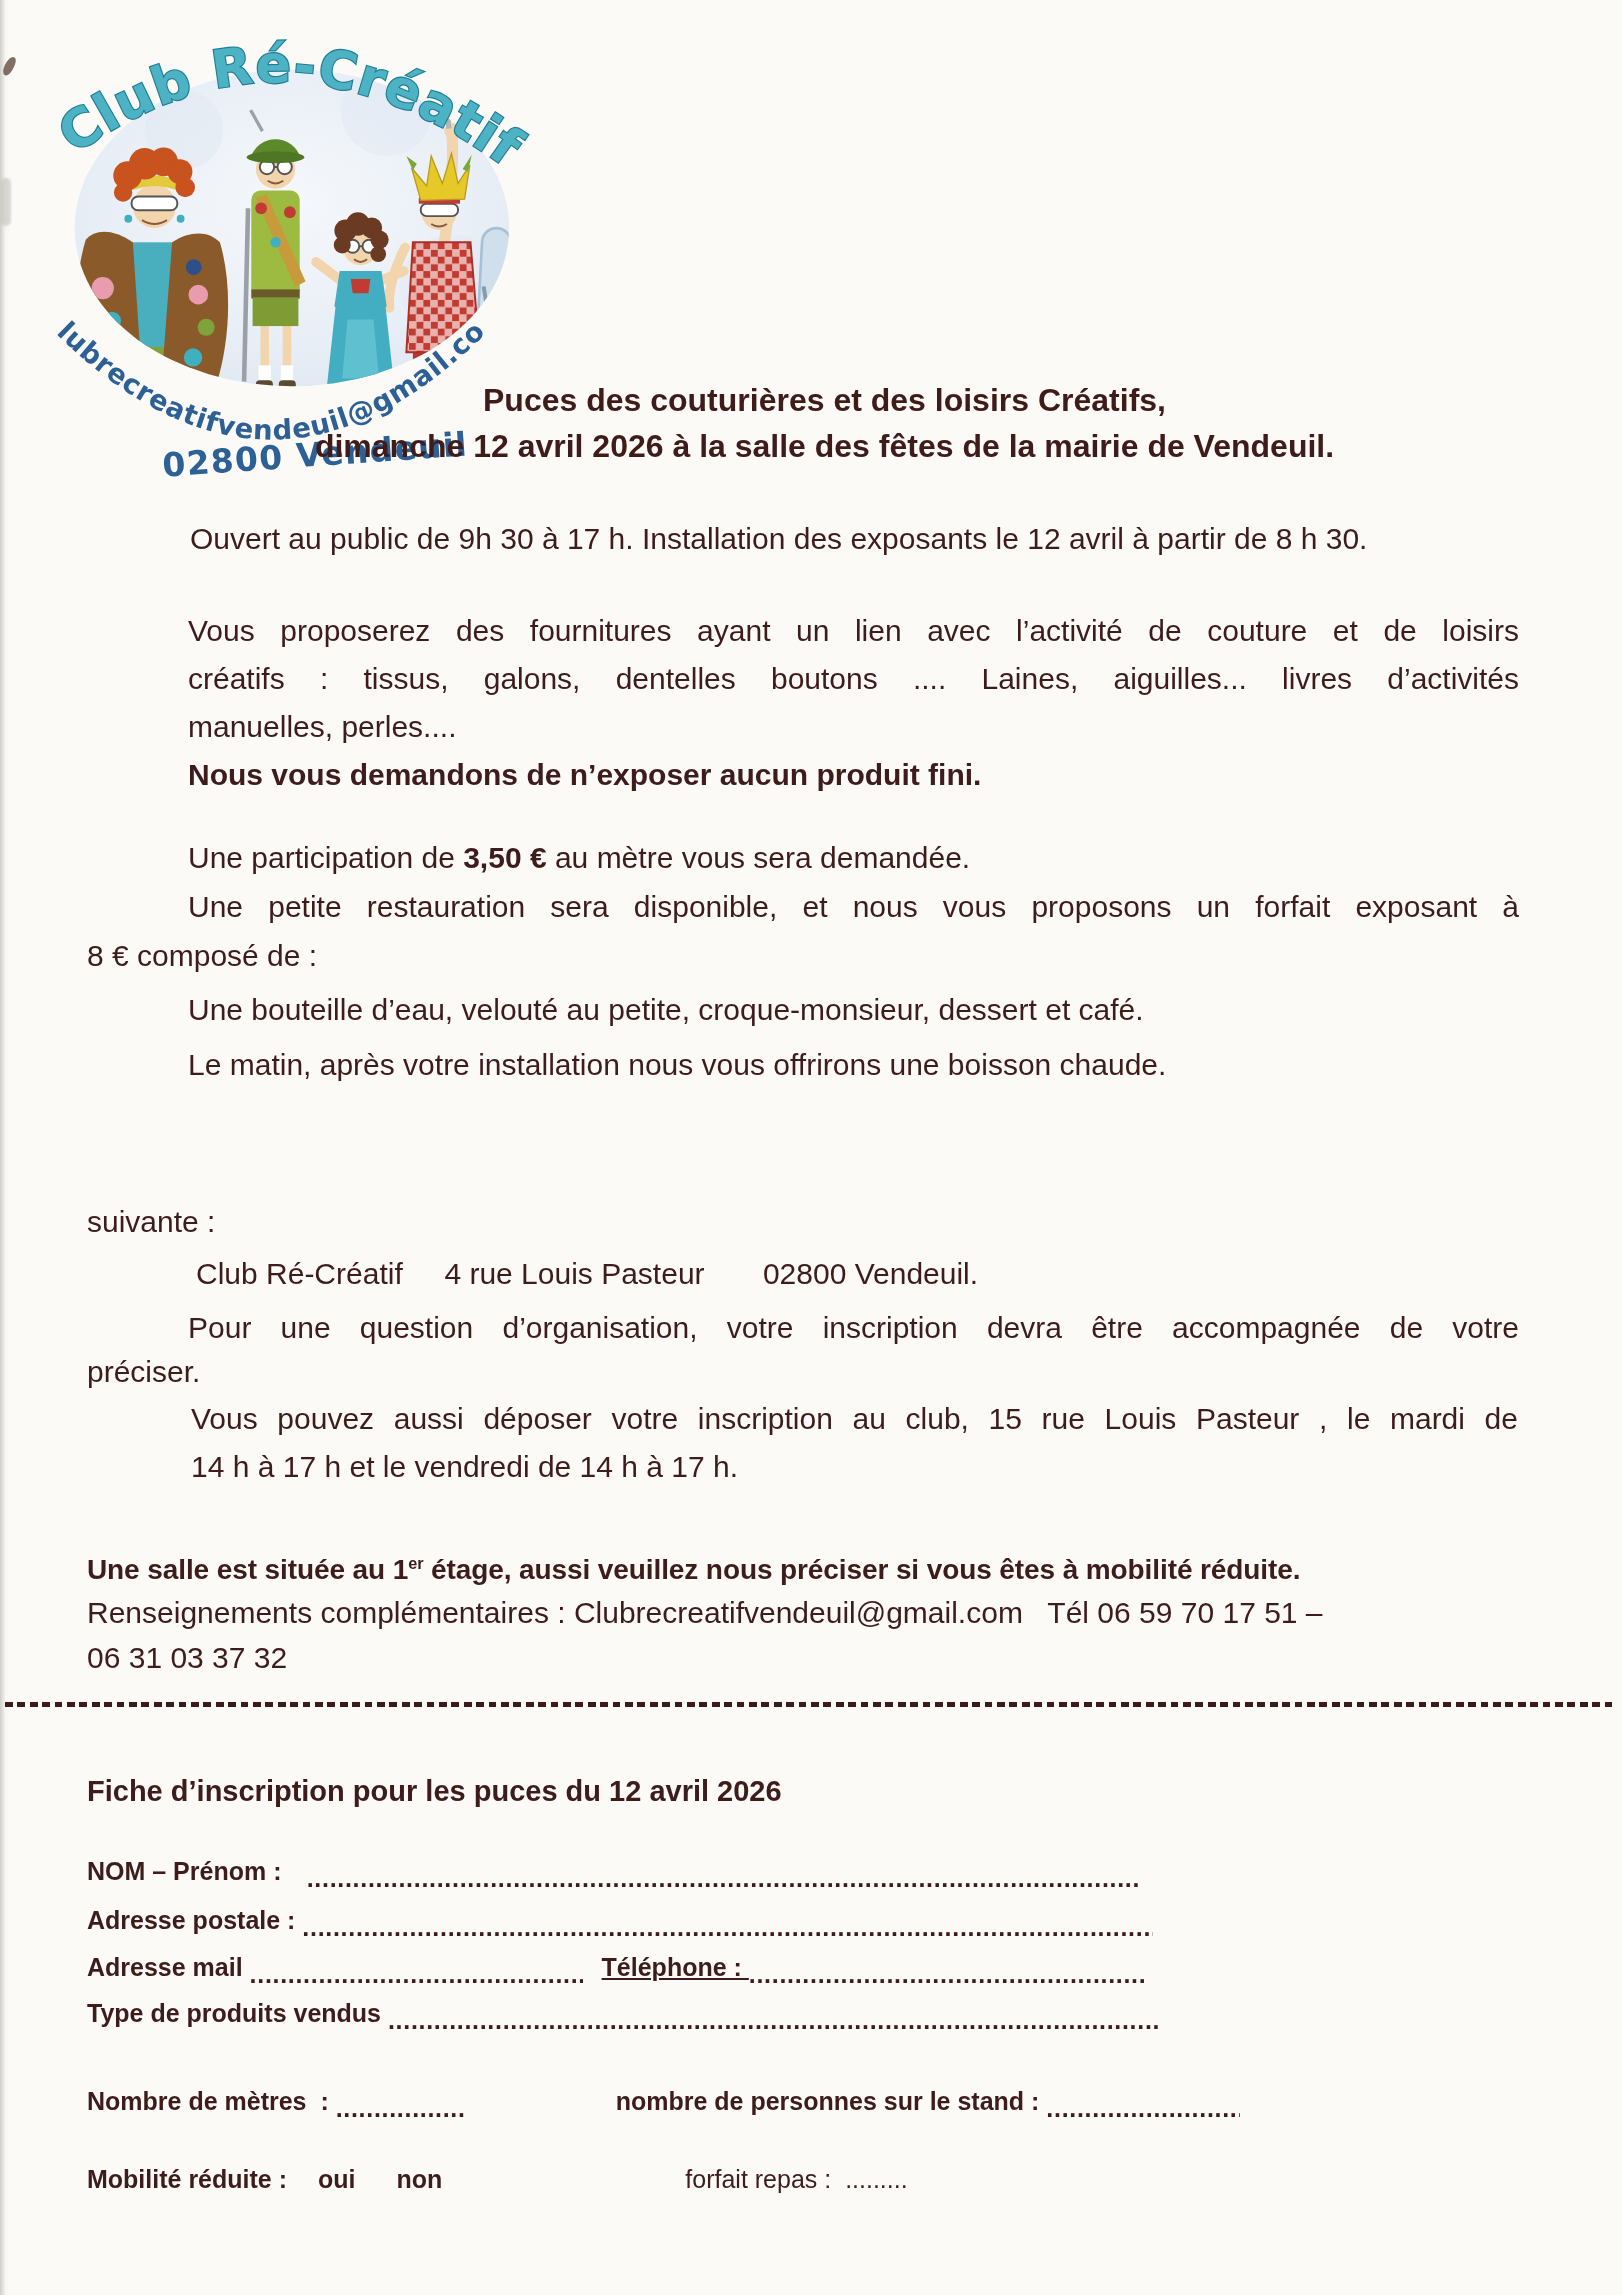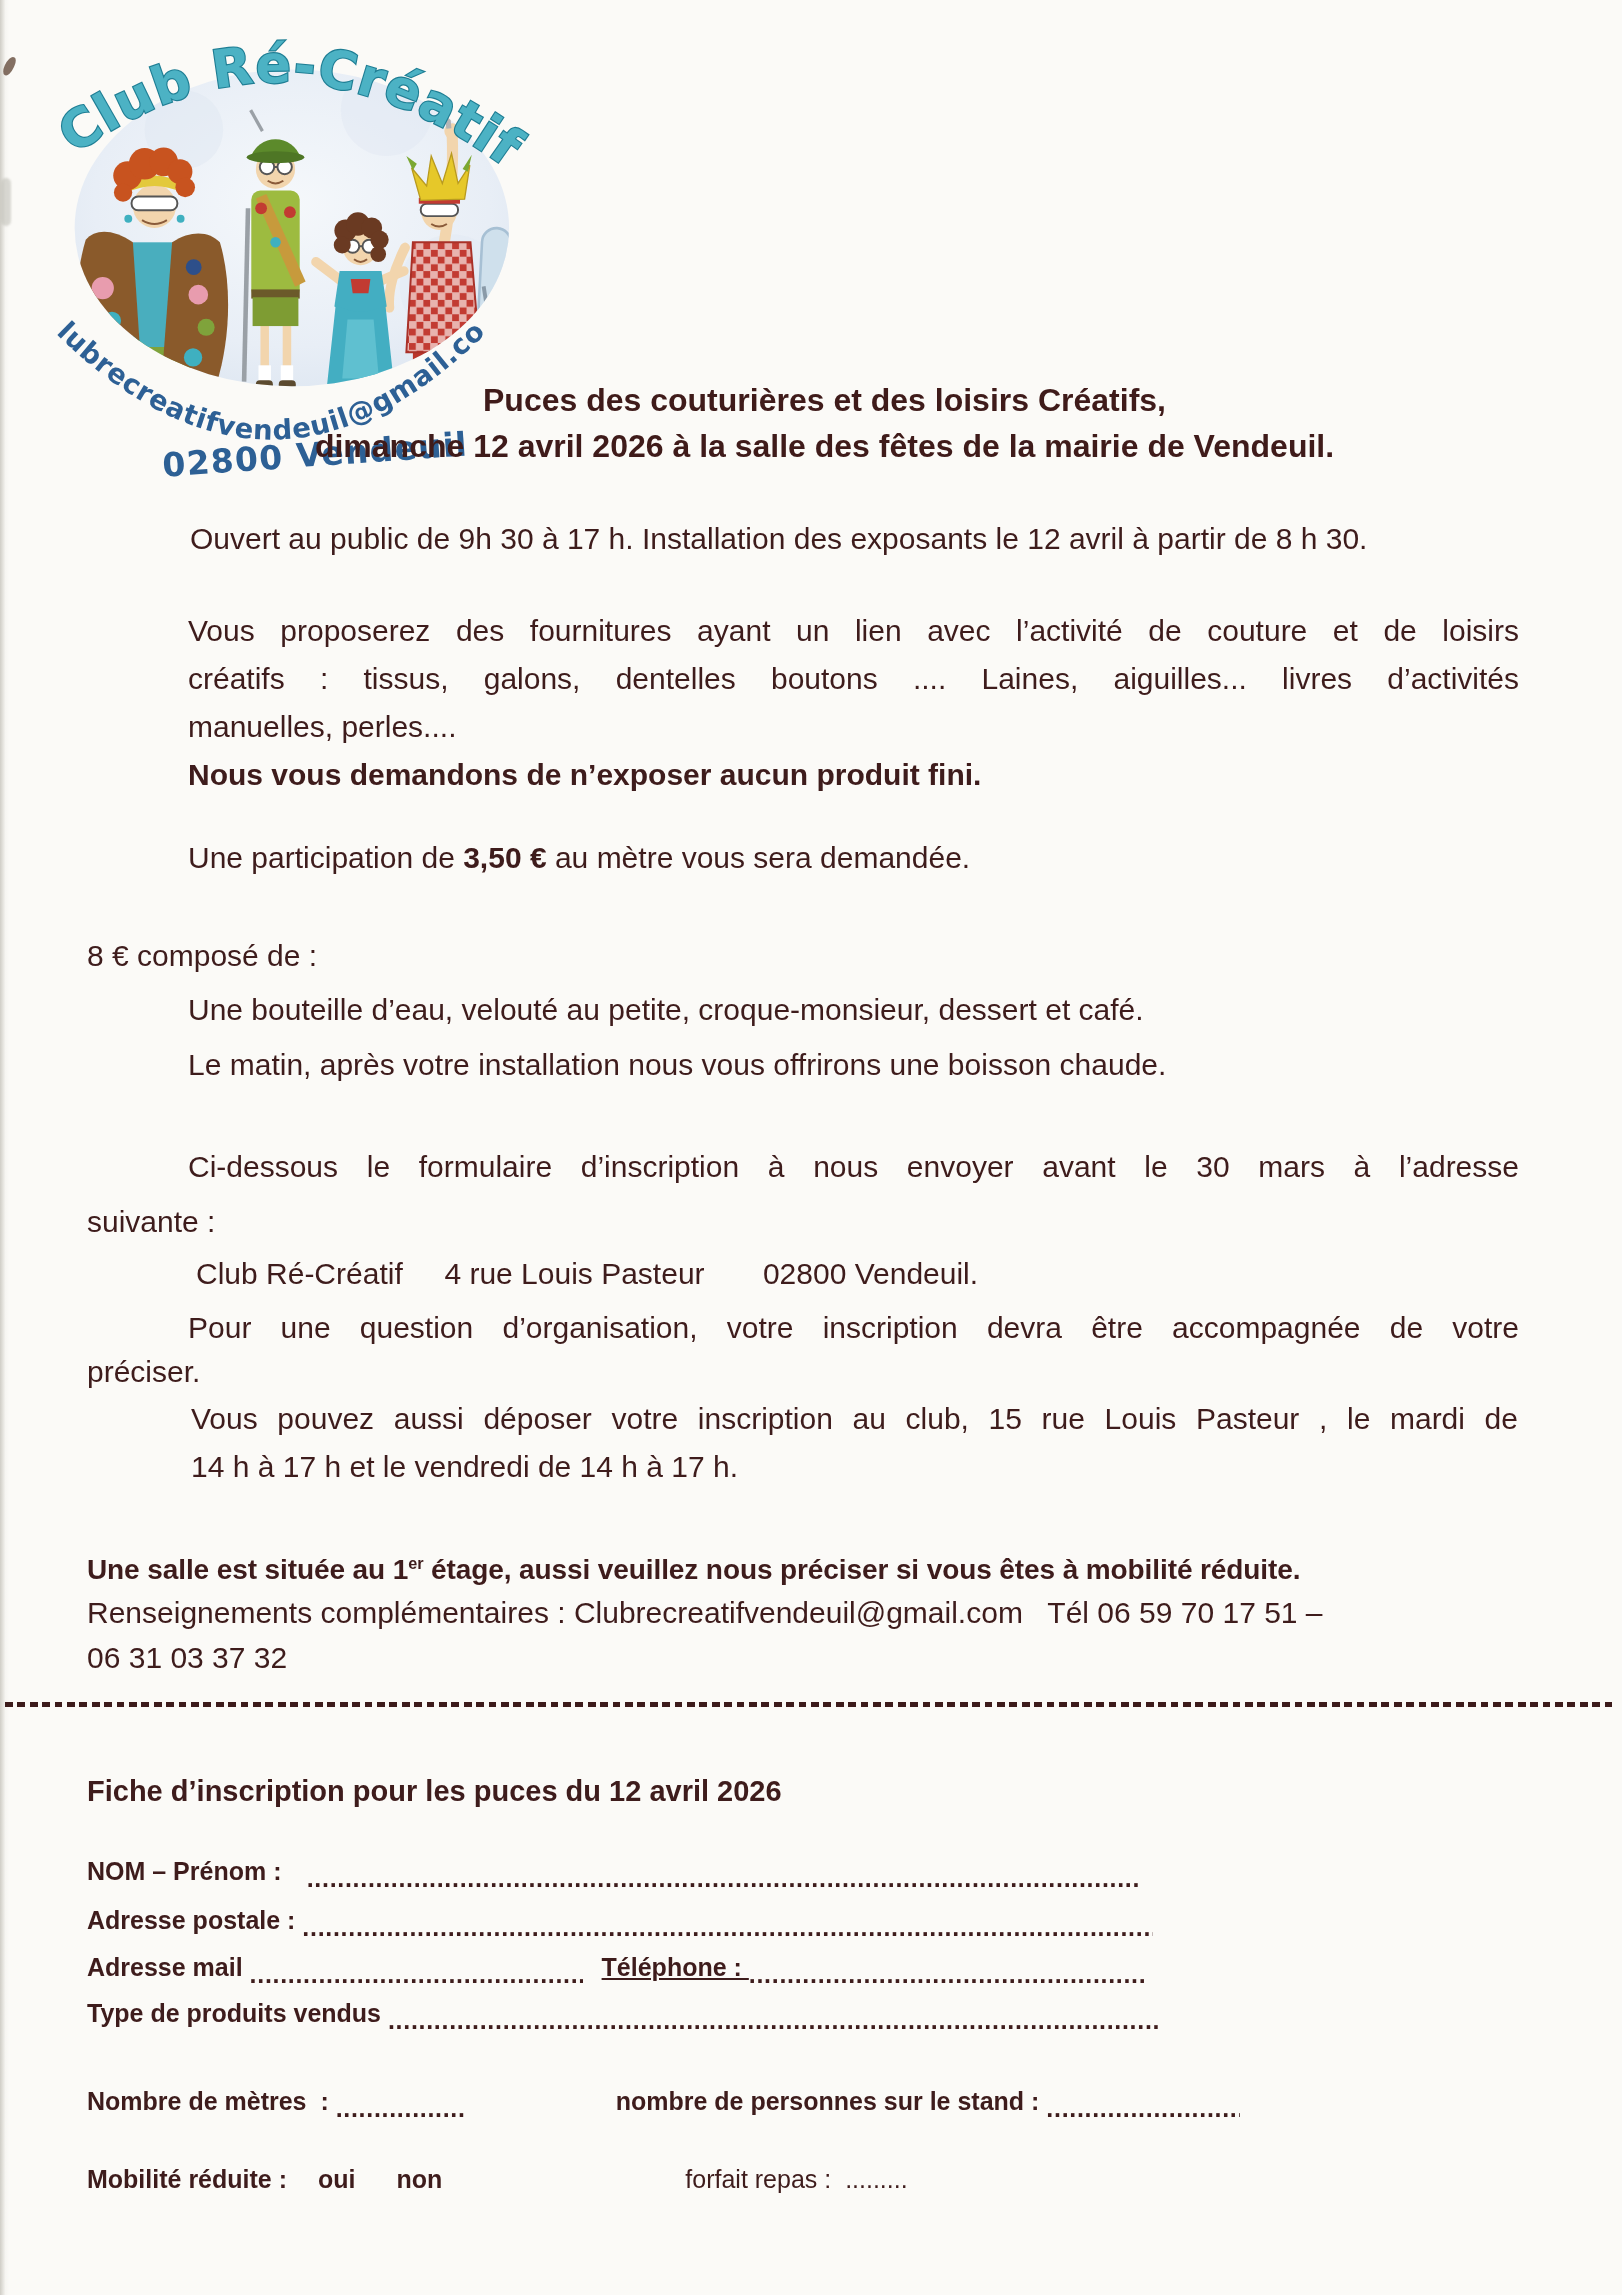--- a/index.html
+++ b/index.html
@@ -209,25 +209,25 @@
   <div class="title-line" style="top:377px;">Puces des couturières et des loisirs Créatifs,</div>
   <div class="title-line" style="top:423px;">dimanche 12 avril 2026 à la salle des fêtes de la mairie de Vendeuil.</div>
   <div class="line" style="left:190px;top:515px;">Ouvert au public de 9h 30 à 17 h. Installation des exposants le 12 avril à partir de 8 h 30.</div>
 
   <div class="line ind just" style="top:655px;">créatifs : tissus, galons, dentelles boutons .... Laines, aiguilles... livres d’activités</div>
   <div class="line ind just" style="top:607px;">Vous proposerez des fournitures ayant un lien avec l’activité de couture et de loisirs</div>
   <div class="line ind" style="top:703px;">manuelles, perles....</div>
   <div class="line ind b" style="top:751px;">Nous vous demandons de n’exposer aucun produit fini.</div>
 
   <div class="line ind" style="top:834px;"><span>Une participation de </span><span class="b">3,50 €</span><span> au mètre vous sera demandée.</span></div>
+  <div class="line ind just" style="top:883px;">Une petite restauration sera disponible, et nous vous proposons un forfait exposant à</div>
   <div class="line mgn" style="top:932px;">8 € composé de :</div>
   <div class="line ind" style="top:986px;">Une bouteille d’eau, velouté au petite, croque-monsieur, dessert et café.</div>
   <div class="line ind" style="top:1041px;">Le matin, après votre installation nous vous offrirons une boisson chaude.</div>
 
-  <div class="line ind just" style="top:1143px;">Ci-dessous le formulaire d’inscription à nous envoyer avant le 30 mars à l’adresse</div>
   <div class="line mgn" style="top:1198px;">suivante :</div>
   <div class="line" style="left:196px;top:1250px;">Club Ré-Créatif     4 rue Louis Pasteur       02800 Vendeuil.</div>
   <div class="line ind just" style="top:1304px;">Pour une question d’organisation, votre inscription devra être accompagnée de votre</div>
   <div class="line mgn" style="top:1348px;">préciser.</div>
   <div class="line just" style="left:191px;top:1395px;width:1327px;">Vous pouvez aussi déposer votre inscription au club, 15 rue Louis Pasteur , le mardi de</div>
   <div class="line" style="left:191px;top:1443px;">14 h à 17 h et le vendredi de 14 h à 17 h.</div>
 
   <div class="line mgn salle" style="top:1539px;"><span class="b">Une salle est située au 1</span><span class="b sup">er</span><span class="b"> étage, aussi veuillez nous préciser si vous êtes à mobilité réduite.</span></div>
   <div class="line mgn" style="top:1589px;">Renseignements complémentaires : Clubrecreatifvendeuil@gmail.com   Tél 06 59 70 17 51 –</div>
   <div class="line mgn" style="top:1634px;">06 31 03 37 32</div>

